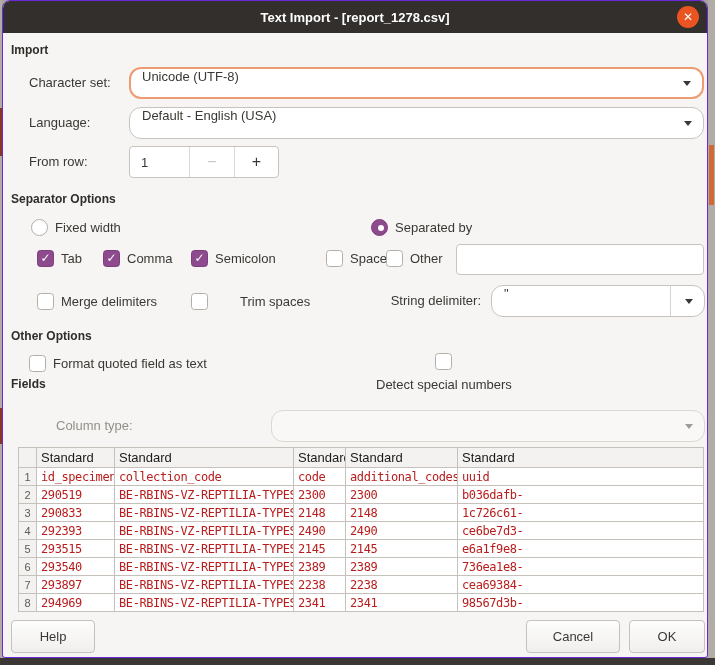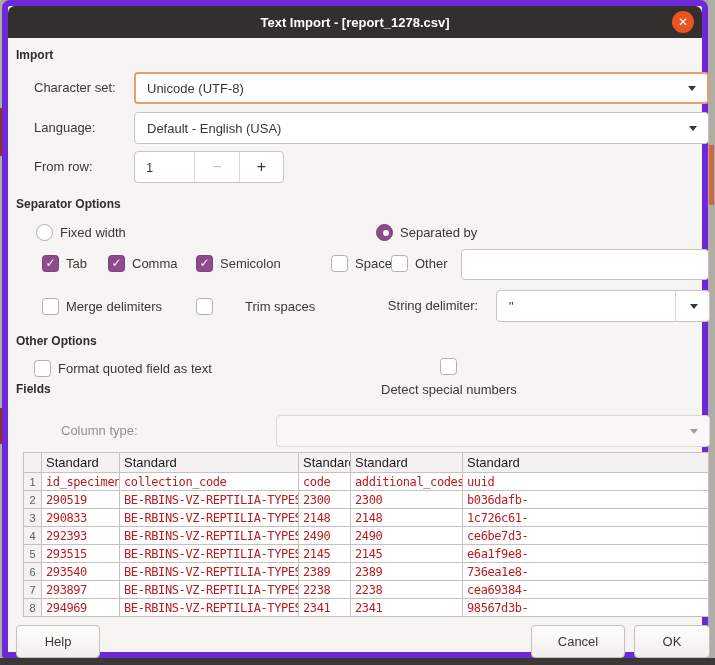--- a/index.html
+++ b/index.html
@@ -1,30 +1,30 @@
 <!DOCTYPE html>
 <html><head>
 <meta charset="utf-8">
 <style>
   html,body{margin:0;padding:0;}
   body{width:715px;height:665px;position:relative;overflow:hidden;background:#a8a49f;
        font-family:"Liberation Sans","DejaVu Sans",sans-serif;color:#3a3834;}
   .edge{position:absolute;}
   .dialog{position:absolute;left:2px;top:0;width:706px;height:658px;background:#f6f5f3;
-          border:6px solid #6d28d9;border-radius:8px 8px 3px 3px;box-sizing:border-box;}
+          border:1px solid #6d28d9;border-radius:8px 8px 3px 3px;box-sizing:border-box;}
   .titlebar{position:absolute;left:0;top:0;width:100%;height:32px;background:#322f2c;
             border-radius:7px 7px 0 0;display:flex;align-items:center;justify-content:center;}
   .title{color:#ffffff;font-size:13px;font-weight:bold;}
   .closebtn{position:absolute;right:8px;top:5px;width:22px;height:22px;border-radius:50%;
             background:#e95420;color:#fff;display:flex;align-items:center;justify-content:center;
             font-size:12px;font-weight:bold;cursor:pointer;}
   .heading{position:absolute;font-size:12px;font-weight:bold;color:#2f2d2a;}
   .lbl{position:absolute;font-size:13px;line-height:32px;height:32px;}
-  .combo{position:absolute;height:32px;background:#ffffff;border:1px solid #c8c3bd;border-radius:4px;
-         box-sizing:border-box;display:flex;align-items:center;padding:0 12px;font-size:13px;}
+  .combo{position:absolute;height:32px;background:#ffffff;border:1px solid #c8c3bd;border-radius:12px;
+         box-sizing:border-box;display:flex;padding:0 12px;font-size:13px;}
   .combo.focused{border:2px solid #ec9b72;padding:0 11px;}
   .combo.disabled{background:#f9f8f6;border-color:#dbd7d2;}
   .arrow{position:absolute;right:11px;top:50%;margin-top:-2px;width:0;height:0;
          border-left:4.5px solid transparent;border-right:4.5px solid transparent;
          border-top:5.5px solid #3b3834;}
   .combo.disabled .arrow{border-top-color:#a09b95;}
   .combo .sep{position:absolute;right:33px;top:0;width:1px;height:100%;background:#d8d4cf;}
   .spinner{position:absolute;left:126px;top:145px;width:150px;height:32px;background:#fff;
            border:1px solid #c8c3bd;border-radius:4px;box-sizing:border-box;display:flex;}
   .spin-val{width:60px;display:flex;align-items:center;padding-left:11px;font-size:13px;box-sizing:border-box;}
@@ -142,21 +142,21 @@
   </div>
 
   <div class="grp" style="left:34px;top:290px;">
     <span class="cb"></span>
     <span>Merge delimiters</span>
   </div>
   <div class="grp" style="left:188px;top:290px;gap:32px;">
     <span class="cb"></span>
     <span>Trim spaces</span>
   </div>
-  <div class="lbl" style="left:372px;top:284px;width:106px;text-align:center;">String delimiter:</div>
+  <div class="lbl" style="left:372px;top:284px;width:106px;text-align:right;">String delimiter:</div>
   <div class="combo" style="left:488px;top:284px;width:214px;padding-right:40px;">
     <span>"</span>
     <span class="sep"></span>
     <span class="arrow"></span>
   </div>
 
   <div class="heading" style="left:8px;top:328px;">Other Options</div>
   <div class="grp" style="left:26px;top:352px;">
     <span class="cb"></span>
     <span>Format quoted field as text</span>

